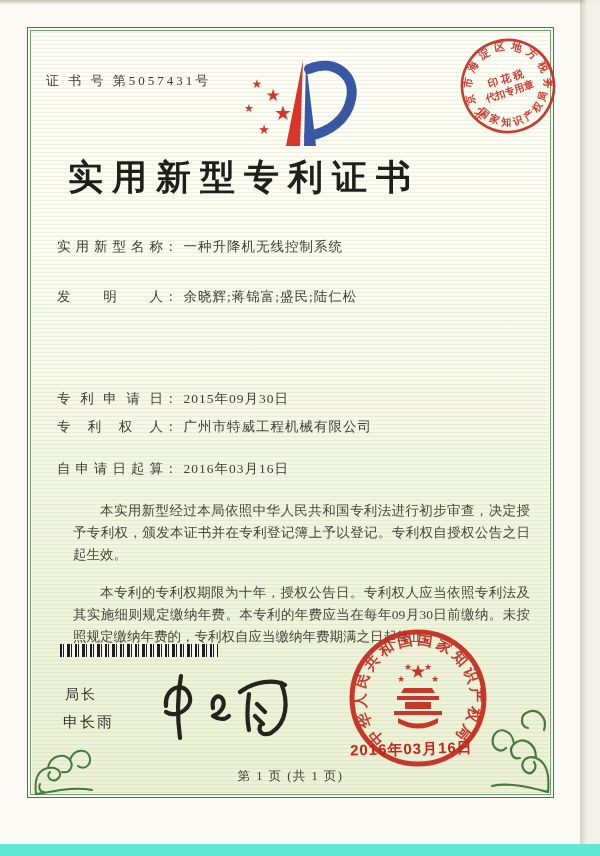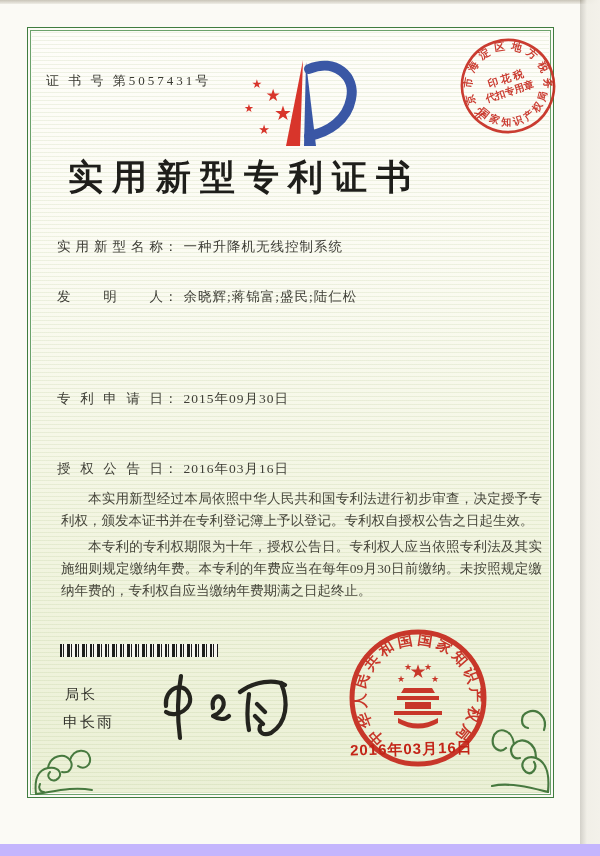--- a/index.html
+++ b/index.html
@@ -1,19 +1,19 @@
 <!DOCTYPE html>
 <html><head>
 <meta charset="utf-8">
 <style>
   * { margin:0; padding:0; box-sizing:border-box; }
   html,body { background:#8f8a80; }
   body { font-family:"Liberation Serif", serif; }
 
-  .scan { position:relative; width:600px; height:856px; background:#c4b5fd; overflow:hidden; margin:0 auto; }
+  .scan { position:relative; width:600px; height:856px; background:#5eead4; overflow:hidden; margin:0 auto; }
   .paper { position:absolute; left:0; top:0; width:600px; height:844px; background:#fbfaf5; }
   .paper-top-edge { position:absolute; left:0; top:0; width:100%; height:4px;
       background:linear-gradient(180deg,#c9c4b8,#efede6); }
   .paper-right-edge { position:absolute; right:0; top:0; width:20px; height:844px;
       background:linear-gradient(90deg, rgba(90,85,70,0.25) 0, rgba(240,238,230,0.9) 7px, #f3f1ea 100%); }
 
   .frame { position:absolute; left:27px; top:27px; width:527px; height:771px;
       border:1px solid #3f7c3f; }
   .frame::before { content:""; position:absolute; inset:2px; border:1px solid #6ba26b; }
   .frame-fill { position:absolute; inset:4px;
@@ -30,21 +30,21 @@
 
   .field { position:absolute; left:57px; font-size:13.5px; color:#3e3e36; white-space:nowrap; }
   .flabel { display:inline-block; width:106px; text-align:justify; text-align-last:justify; vertical-align:bottom; }
   .fcolon { margin-left:1px; }
   .fvalue { margin-left:6px; letter-spacing:1px; }
   .f0 { top:238px; } .f1 { top:288px; } .f2 { top:332px; }
   .f3 { top:390px; } .f4 { top:418px; } .f5 { top:460px; }
 
   .body-text { position:absolute; left:57px; top:484px; width:489px;
       font-size:13.5px; line-height:22px; color:#46463b; text-align:justify; }
-  .body-text p { margin:4px; text-indent:2em; }
+  .body-text p { margin:16px; text-indent:2em; }
 
   .barcode { position:absolute; left:60px; top:644px; width:158px; height:13px;
       background:repeating-linear-gradient(90deg,
         #1d1d1b 0 2px, #f6f5ef 2px 3px,
         #1d1d1b 3px 4px, #f6f5ef 4px 7px,
         #1d1d1b 7px 10px, #f6f5ef 10px 11px,
         #1d1d1b 11px 12px, #f6f5ef 12px 15px); }
 
   .director-title { position:absolute; left:65px; top:686px; font-size:14px; letter-spacing:2px;
       color:#33332c; font-family:"Liberation Sans", sans-serif; }
@@ -98,22 +98,25 @@
 
   <div class="field f0">
     <span class="flabel">实用新型名称</span><span class="fcolon">：</span><span class="fvalue">一种升降机无线控制系统</span>
   </div>
   <div class="field f1">
     <span class="flabel">发明人</span><span class="fcolon">：</span><span class="fvalue">余晓辉;蒋锦富;盛民;陆仁松</span>
   </div>
   <div class="field f3">
     <span class="flabel">专利申请日</span><span class="fcolon">：</span><span class="fvalue">2015年09月30日</span>
   </div>
+  <div class="field f4">
+    <span class="flabel">专利权人</span><span class="fcolon">：</span><span class="fvalue">广州市特威工程机械有限公司</span>
+  </div>
   <div class="field f5">
-    <span class="flabel">授权公告日</span><span class="fcolon">：</span><span class="fvalue">2016年03月16日</span>
+    <span class="flabel">自申请日起算</span><span class="fcolon">：</span><span class="fvalue">2016年03月16日</span>
   </div>
 
   <div class="body-text">
     <p>本实用新型经过本局依照中华人民共和国专利法进行初步审查，决定授予专利权，颁发本证书并在专利登记簿上予以登记。专利权自授权公告之日起生效。</p>
     <p>本专利的专利权期限为十年，授权公告日。专利权人应当依照专利法及其实施细则规定缴纳年费。本专利的年费应当在每年09月30日前缴纳。未按照规定缴纳年费的，专利权自应当缴纳年费期满之日起终止。</p>
   </div>
 
   <div class="barcode"></div>
 
   <div class="director-title">局长</div>
@@ -182,13 +185,14 @@
   <svg class="ornament orn-br" width="68" height="96" viewBox="0 0 68 96">
     <g stroke="#47793f" stroke-width="2.2" fill="none" stroke-linecap="round">
       <path d="M6 92 C 4 72 8 62 18 58 C 30 54 36 66 28 72 C 22 76 16 68 20 62"></path>
       <path d="M18 58 C 18 42 32 36 40 44 C 46 50 42 60 34 58"></path>
       <path d="M40 44 C 42 28 58 26 61 38 C 63 48 54 54 48 48"></path>
       <path d="M10 30 C 6 18 16 8 26 12 C 34 15 34 26 26 28"></path>
       <path d="M6 92 C 22 88 44 82 62 86"></path>
     </g>
   </svg>
 
+  <div class="footer">第 1 页 (共 1 页)</div>
 </div>
 
 </body></html>

